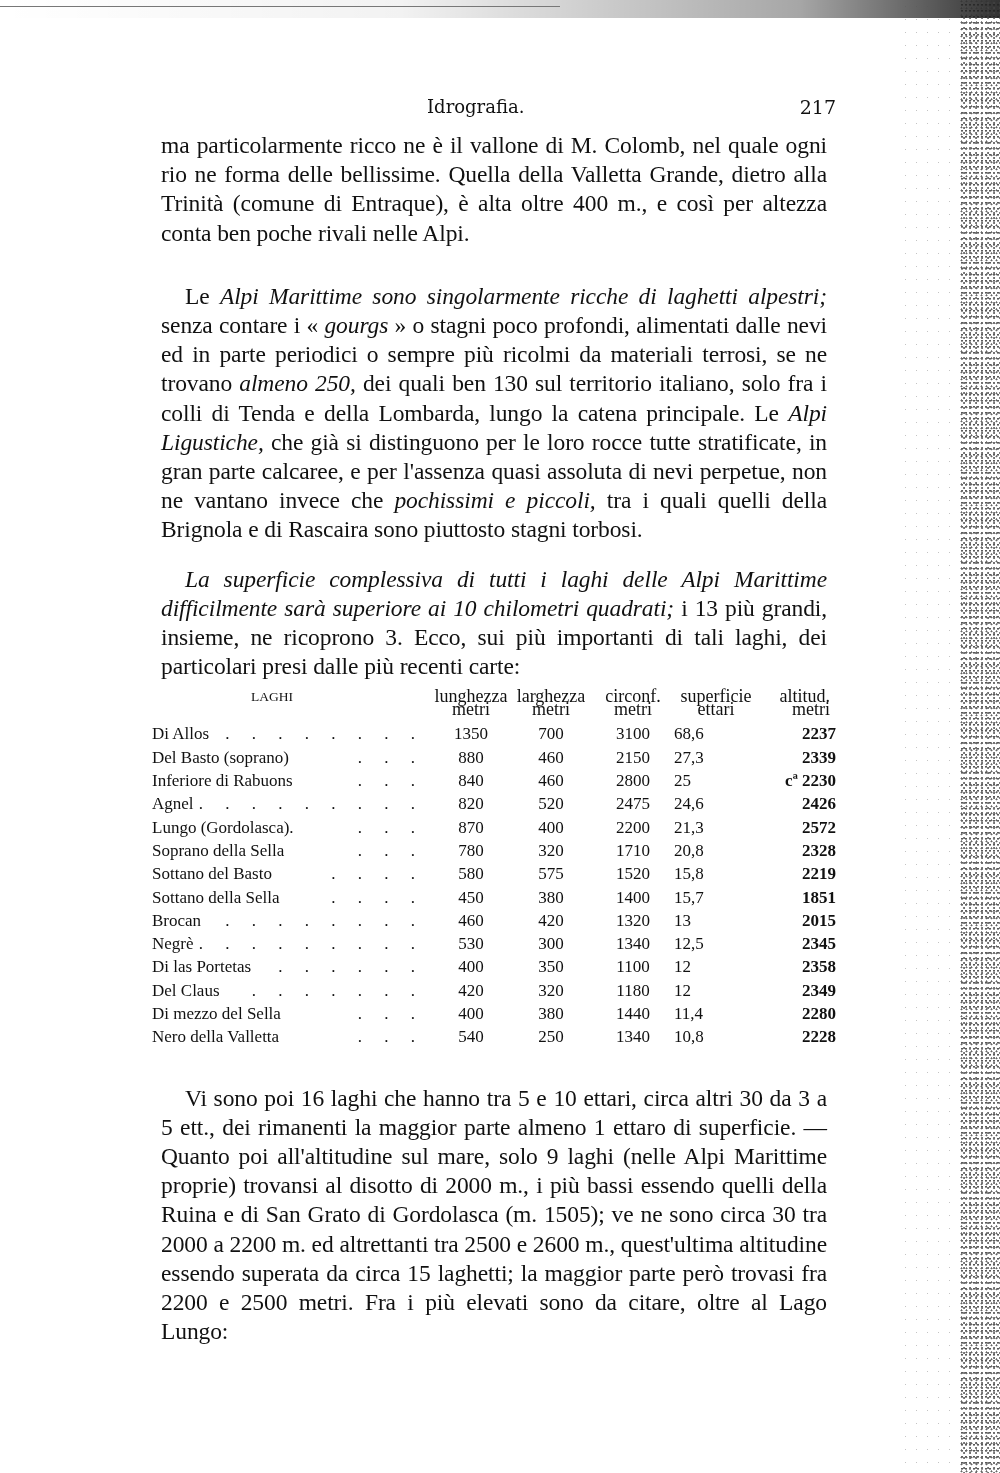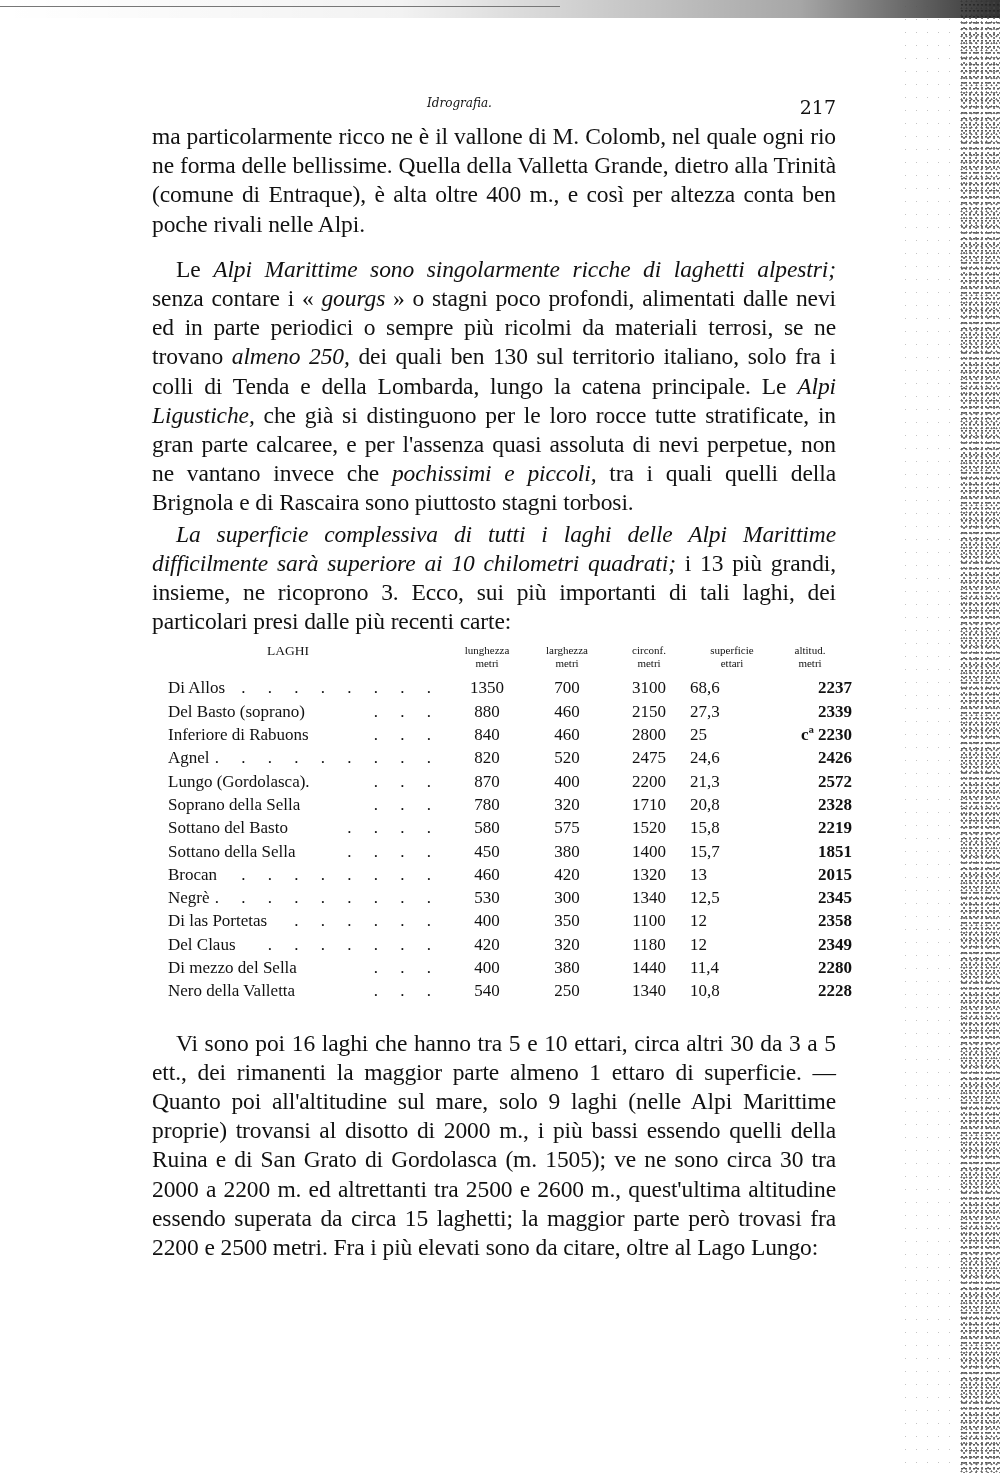--- a/index.html
+++ b/index.html
@@ -21,37 +21,37 @@
     background-size: 5px 7px, 6px 5px, 4px 6px;
     opacity: 0.75;
   }
   .scan-right-fade {
     position: absolute; right: 40px; top: 0; width: 60px; height: 1473px;
     background-image: radial-gradient(circle, #555 0.6px, transparent 1px);
     background-size: 11px 13px; opacity: 0.35;
   }
   .page { position: absolute; left: 152px; top: 96px; width: 684px; }
   .running-head { position: relative; height: 26px; font-size: 19px; }
-  .running-title { position: absolute; left: 275px; top: 0; font-style: italic; font-size: 12px; }
+  .running-title { position: absolute; left: 275px; top: 0; font-size: 18px; }
   .page-number { position: absolute; right: 0; top: 0; font-size: 19px; }
   p.body {
-    margin: 0; font-size: 23.5px; line-height: 29.2px; text-align: justify;
+    margin: 9px; font-size: 23.5px; line-height: 29.2px; text-align: justify;
     font-family: "Liberation Serif", "DejaVu Serif", serif;
     letter-spacing: -0.1px;
   }
   p.indent { text-indent: 24px; }
   .gap { height: 16px; }
   .gap-s { height: 2px; }
   em { font-style: italic; }
   table.lakes {
     width: 684px; border-collapse: collapse; margin-top: 8px;
-    font-family: "Liberation Serif", "DejaVu Serif", serif; font-size: 17px; margin-left: 16px;
+    font-family: "Liberation Serif", "DejaVu Serif", serif; font-size: 17px;
   }
   table.lakes th {
-    font-weight: normal; font-size: 11px; line-height: 13px; vertical-align: top;
+    font-weight: normal; font-size: 18px; line-height: 13px; vertical-align: top;
     padding: 0 0 6px 0; text-align: center;
   }
   table.lakes th.name-h { text-align: center; padding-right: 40px; font-size: 13.5px; }
   table.lakes td { padding: 0; height: 23.3px; line-height: 23.3px; white-space: nowrap; }
   td.name { width: 280px; position: relative; }
   td.name .dots { position: absolute; right: 8px; letter-spacing: 9px; }
   td.num { text-align: center; }
   td.c1 { width: 78px; } td.c2 { width: 82px; } td.c3 { width: 82px; }
   td.c4 { width: 84px; text-align: left; padding-left: 26px; }
   td.c5 { width: 78px; text-align: right; padding-right: 8px; font-weight: bold; }
@@ -82,21 +82,21 @@
   <p class="body indent"><em>La superficie complessiva di tutti i laghi delle Alpi Marittime difficilmente sarà superiore ai 10 chilometri quadrati;</em><span> i 13 più grandi, insieme, ne ricoprono 3. Ecco, sui più importanti di tali laghi, dei particolari presi dalle più recenti carte:</span></p>
 
   <table class="lakes">
     <thead>
       <tr>
         <th class="name-h">LAGHI</th>
         <th><span>lunghezza</span><br><span>metri</span></th>
         <th><span>larghezza</span><br><span>metri</span></th>
         <th><span>circonf.</span><br><span>metri</span></th>
         <th><span>superficie</span><br><span>ettari</span></th>
-        <th style="padding-right:6px;"><span>altitud.</span><br><span>metri</span></th>
+        <th style="text-align:right;padding-right:6px;"><span>altitud.</span><br><span>metri</span></th>
       </tr>
     </thead>
     <tbody id="lake-rows">
   <tr>
     <td class="name"><span>Di Allos</span><span class="dots">. . . . . . . .</span></td>
     <td class="num c1">1350</td>
     <td class="num c2">700</td>
     <td class="num c3">3100</td>
     <td class="num c4">68,6</td>
     <td class="num c5">2237</td>

